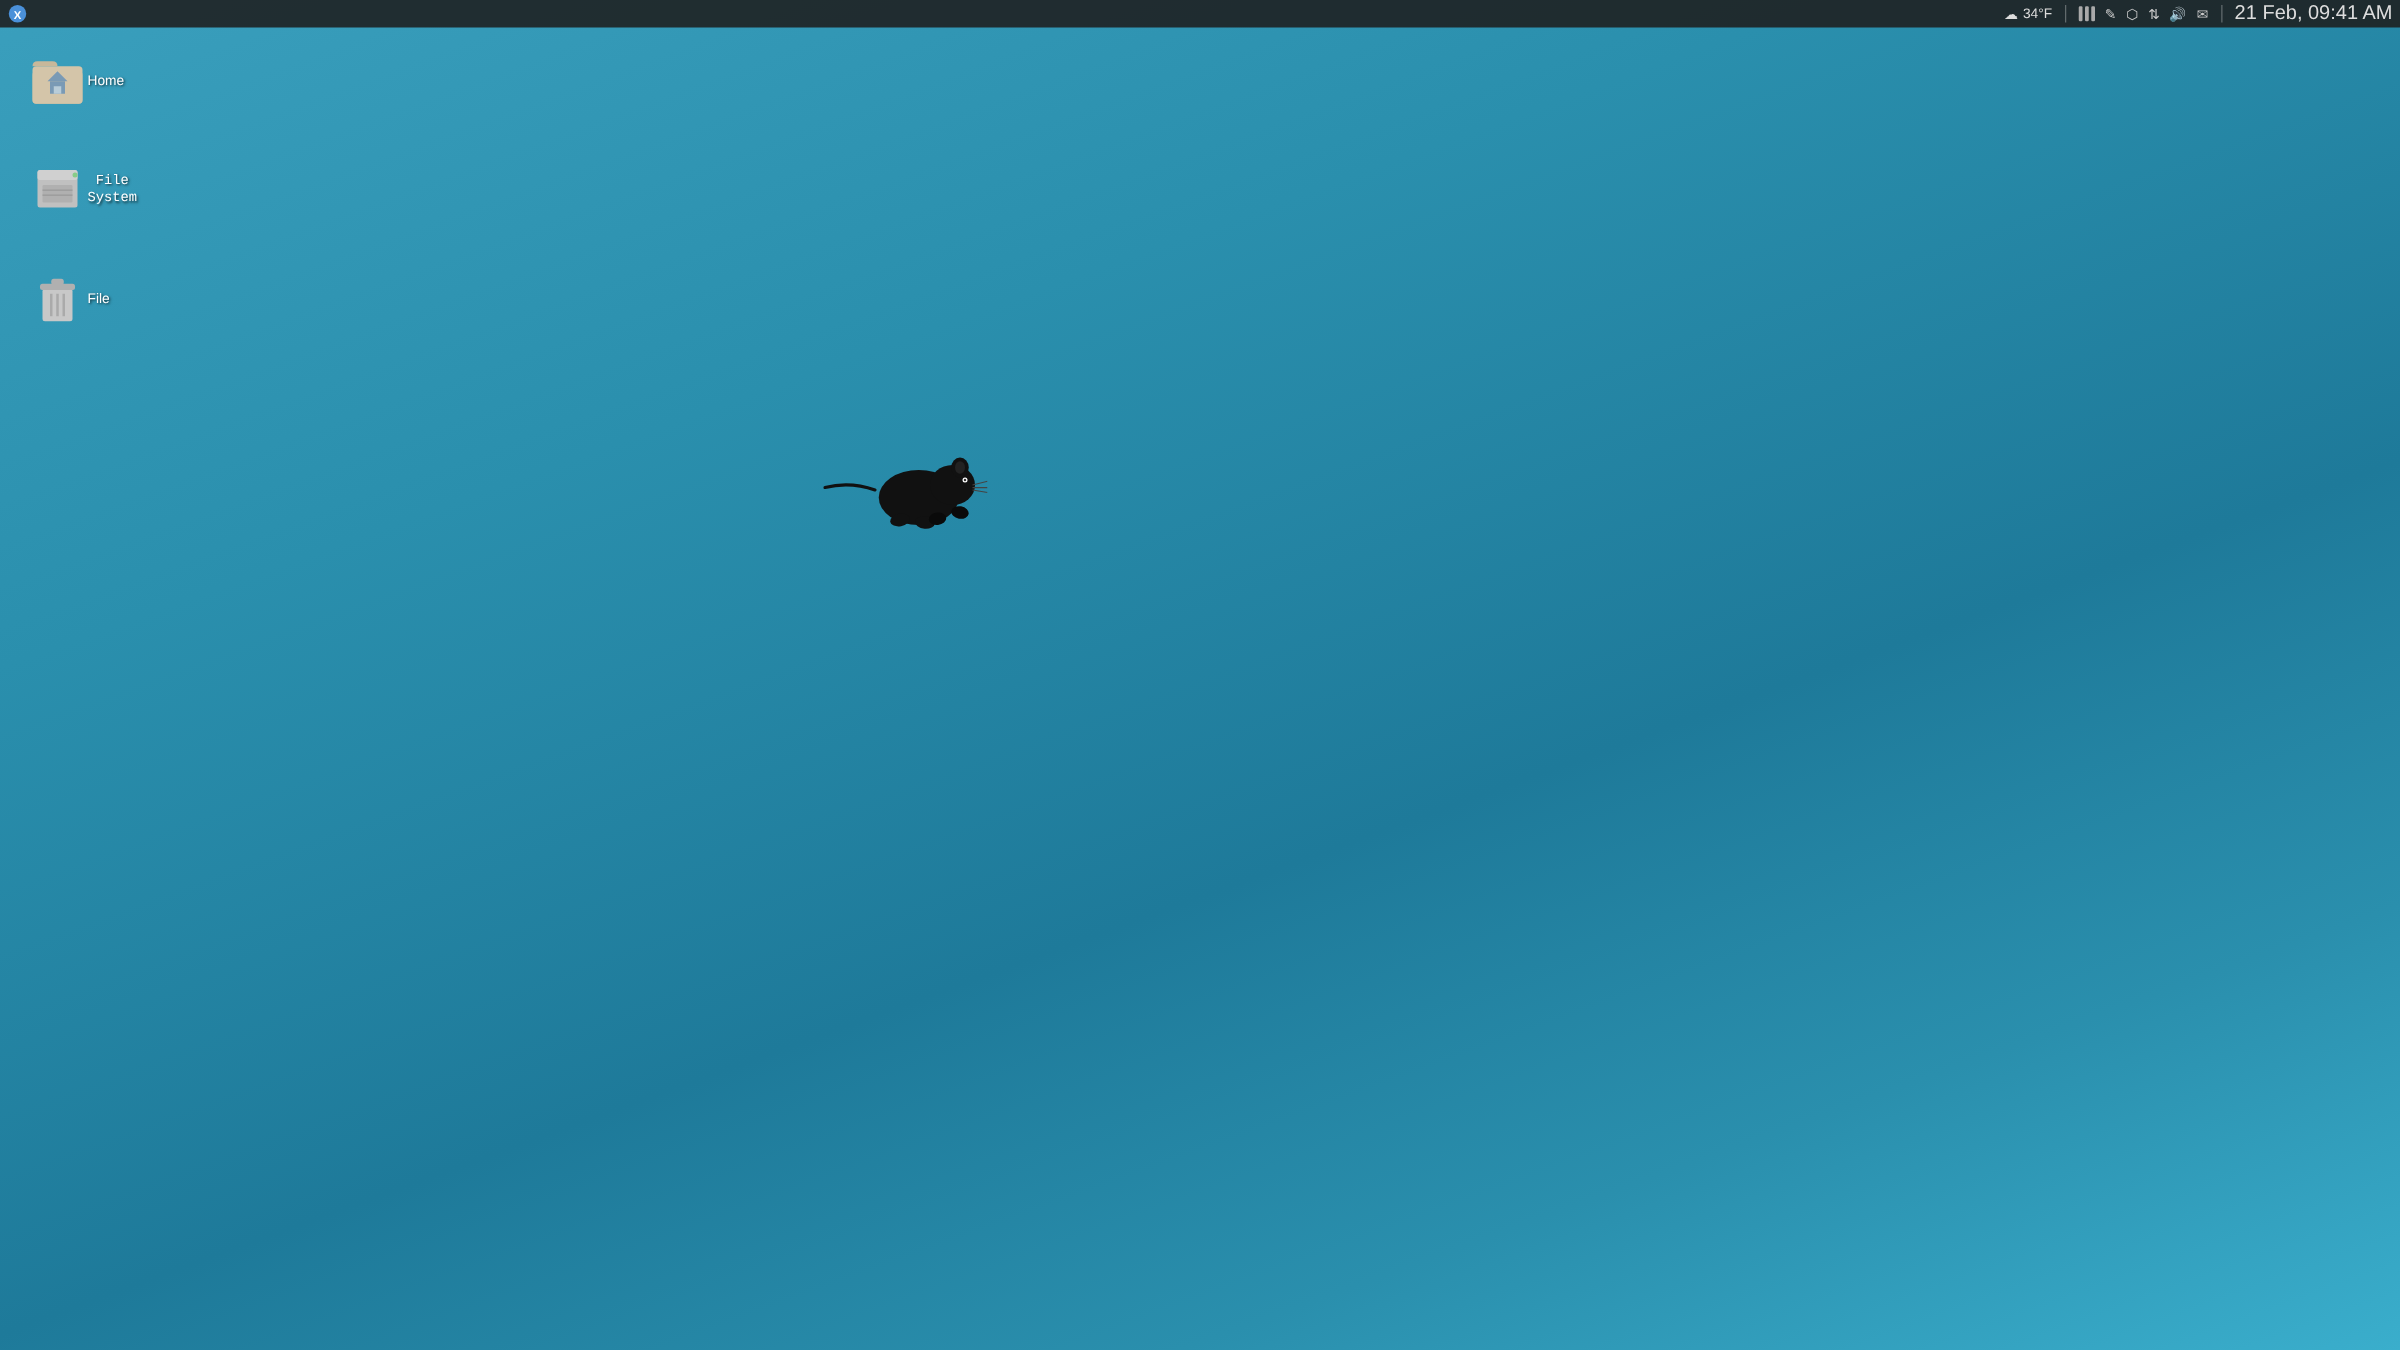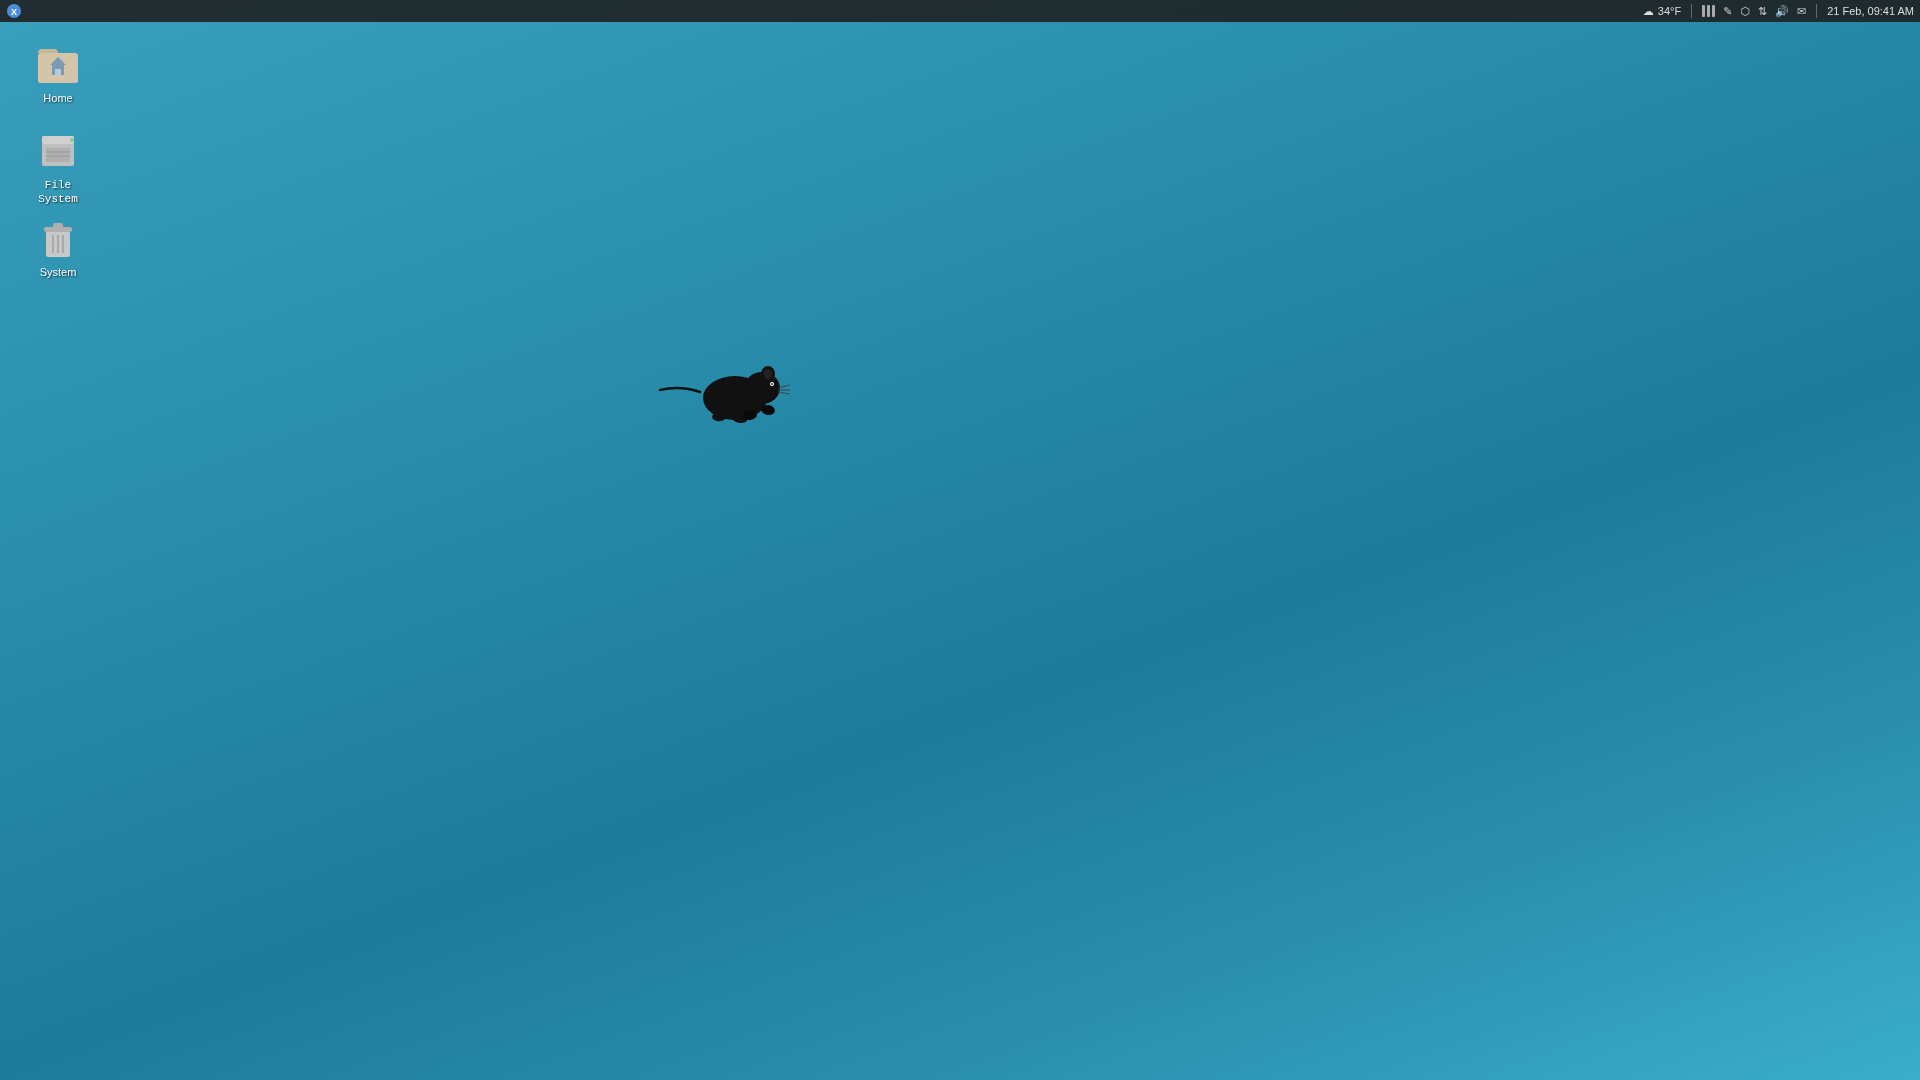--- a/index.html
+++ b/index.html
@@ -51,30 +51,30 @@
     }
 
     
     .tray-icon {
       font-size: 11px;
       color: #ccc;
       cursor: pointer;
     }
 
     #datetime {
-      font-size: 11px;
+      font-size: 16px;
       color: #ddd;
       white-space: nowrap;
     }
 
     
     .desktop-icon {
       position: absolute;
       display: flex;
-      flex-direction: column;
+      flex-direction: row;
       align-items: center;
       width: 80px;
       cursor: pointer;
       padding: 4px;
       border-radius: 4px;
     }
 
     .desktop-icon .icon-image {
       width: 48px;
       height: 48px;
@@ -220,21 +220,21 @@
 
       <rect x="10" y="14" width="28" height="5" rx="2" ry="2" fill="#b0b0b0"></rect>
 
       <rect x="19" y="10" width="10" height="5" rx="2" ry="2" fill="#b0b0b0"></rect>
 
       <line x1="19" y1="22" x2="19" y2="40" stroke="#aaa" stroke-width="2"></line>
       <line x1="24" y1="22" x2="24" y2="40" stroke="#aaa" stroke-width="2"></line>
       <line x1="29" y1="22" x2="29" y2="40" stroke="#aaa" stroke-width="2"></line>
     </svg>
   </div>
-  <span class="icon-label">System</span>
+  <span class="icon-label">File</span>
 </div>
 
 <div id="mouse-mascot">
   <svg width="140" height="80" viewBox="0 0 140 80">
 
     <path d="M10,40 Q30,35 50,42" stroke="#111" stroke-width="2.5" fill="none" stroke-linecap="round"></path>
 
     <ellipse cx="85" cy="48" rx="32" ry="22" fill="#111"></ellipse>
 
     <ellipse cx="112" cy="38" rx="18" ry="16" fill="#111"></ellipse>

